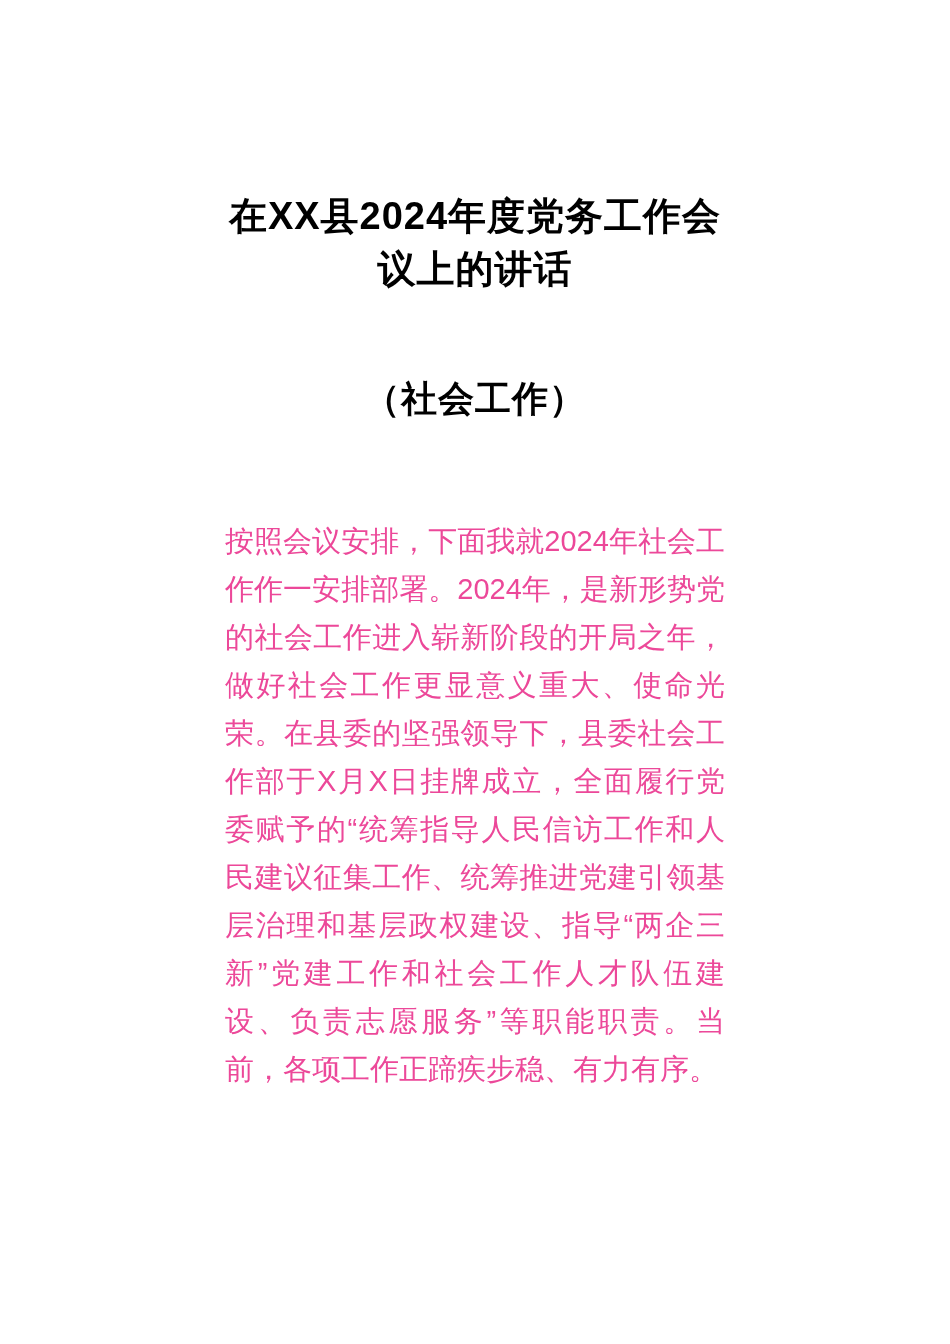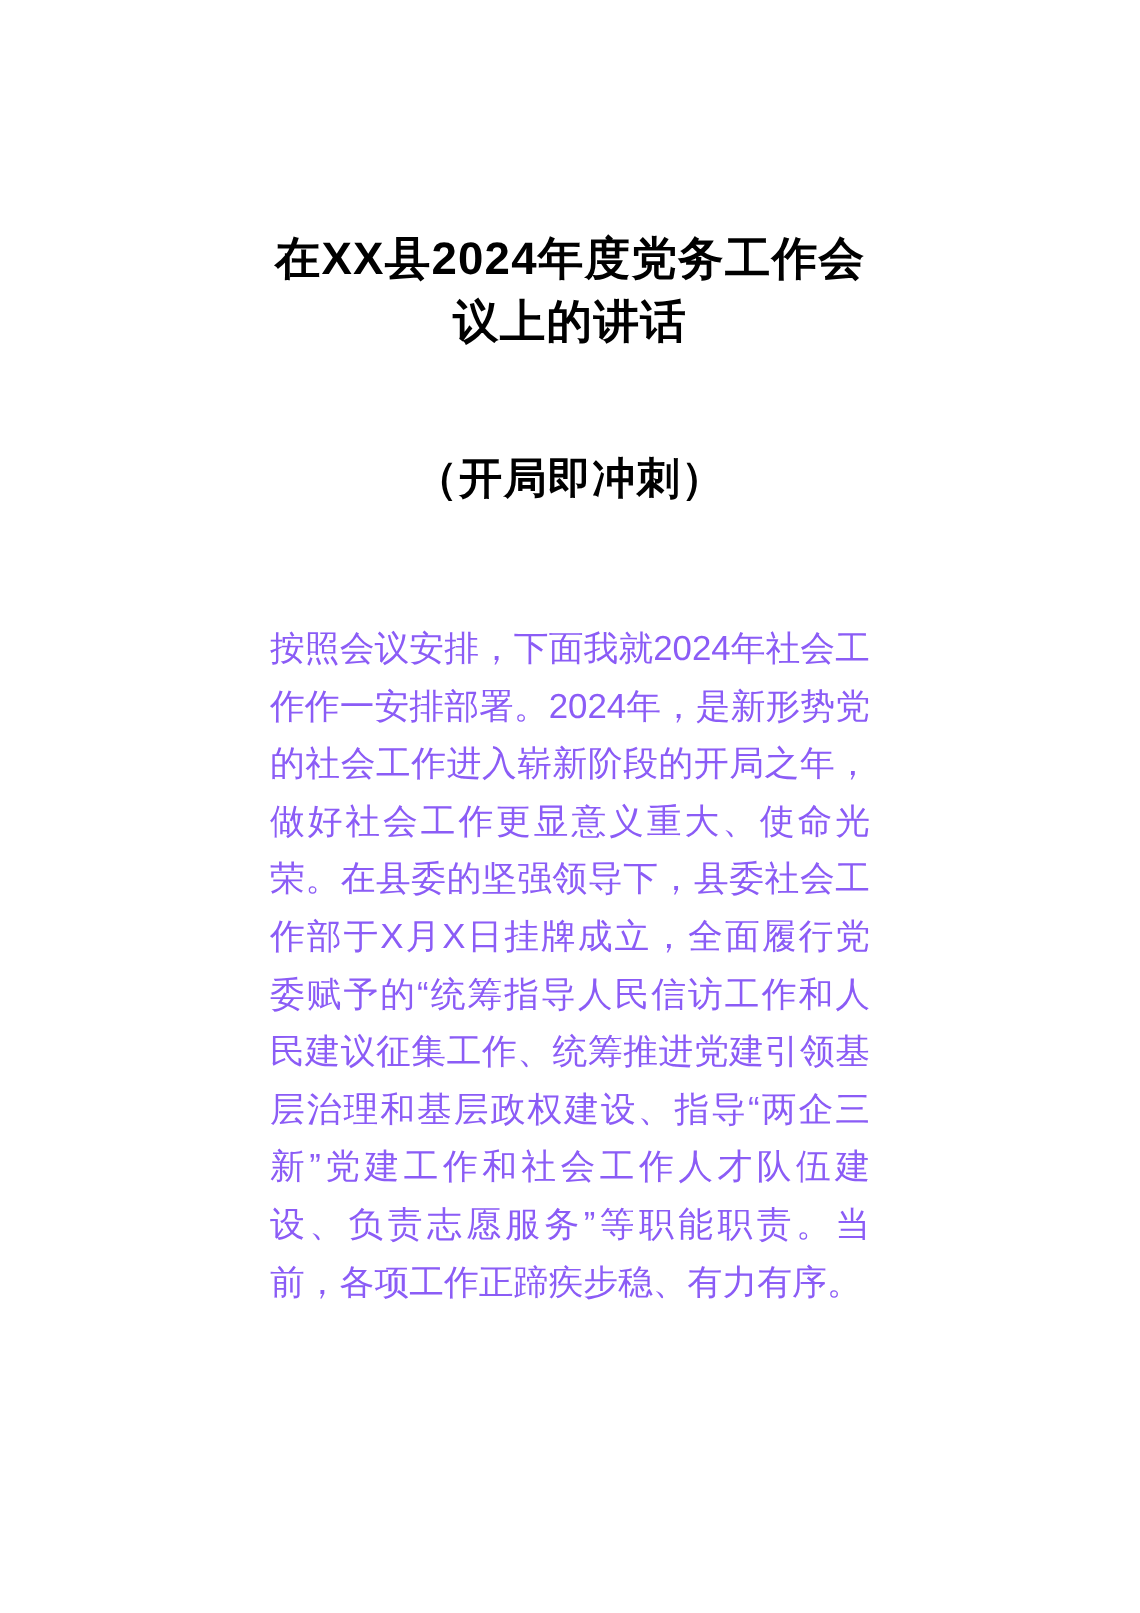--- a/index.html
+++ b/index.html
@@ -38,28 +38,28 @@
     line-height: 1.4;
     color: #000000;
     margin-bottom: 92px;
   }
 
   .doc-body p {
     font-size: 29px;
     font-weight: 500;
     line-height: 48px;
     text-align: justify;
-    color: #8b5cf6;
+    color: #ec4899;
     word-break: break-all;
   }
 </style>
 </head>
 <body>
 
 <div class="page">
   <h1 class="doc-title">在XX县2024年度党务工作会议上的讲话</h1>
 
-  <h2 class="doc-subtitle">（开局即冲刺）</h2>
+  <h2 class="doc-subtitle">（社会工作）</h2>
 
   <div class="doc-body">
     <p>按照会议安排，下面我就2024年社会工作作一安排部署。2024年，是新形势党的社会工作进入崭新阶段的开局之年，做好社会工作更显意义重大、使命光荣。在县委的坚强领导下，县委社会工作部于X月X日挂牌成立，全面履行党委赋予的“统筹指导人民信访工作和人民建议征集工作、统筹推进党建引领基层治理和基层政权建设、指导“两企三新”党建工作和社会工作人才队伍建设、负责志愿服务”等职能职责。当前，各项工作正蹄疾步稳、有力有序。</p>
   </div>
 </div>
 
 </body></html>

